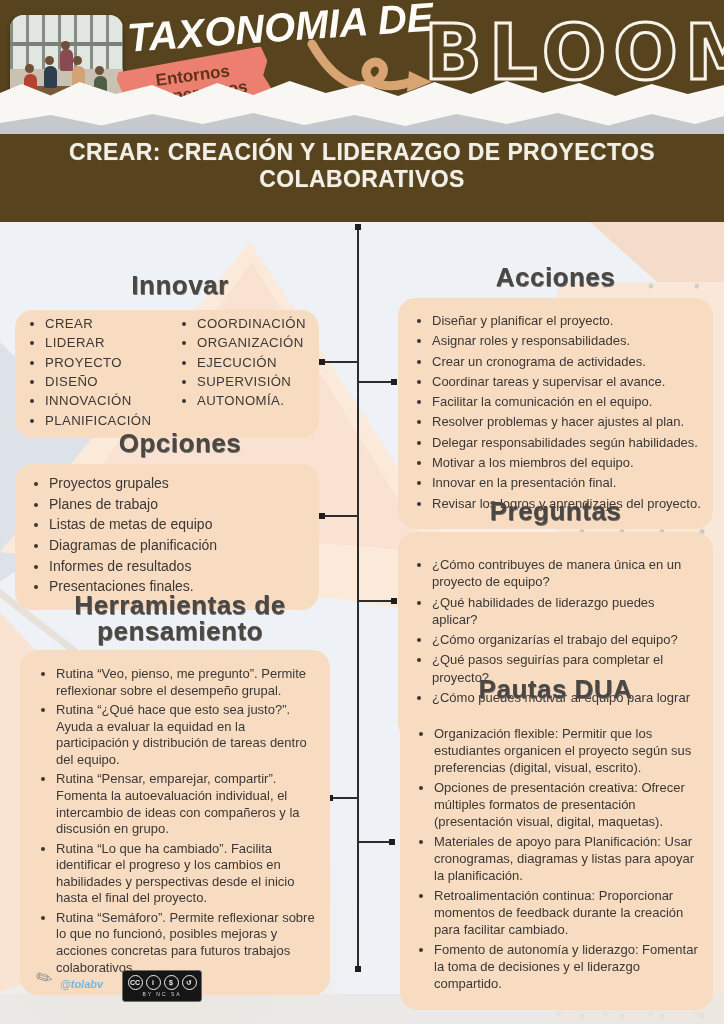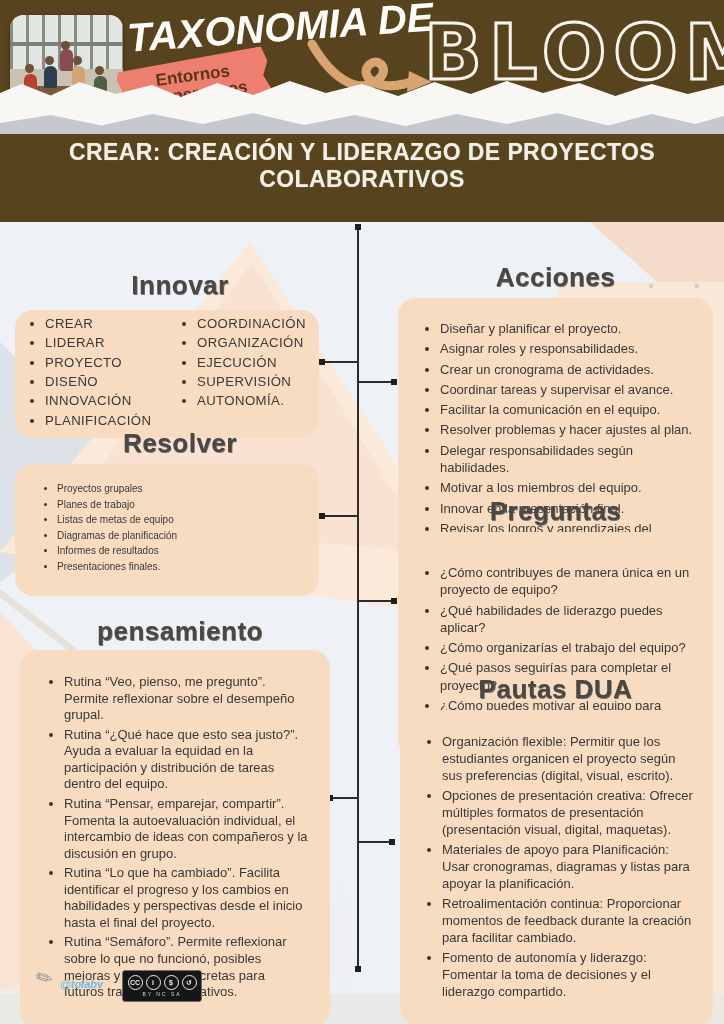--- a/index.html
+++ b/index.html
@@ -75,32 +75,32 @@
   
   .tl{position:absolute;background:#2e2c2a;z-index:5;}
   .tl-v{left:357px;top:226px;width:1.6px;height:744px;}
   .tl-h{height:1.6px;}
   .tl-dot{position:absolute;width:6px;height:6px;background:#1f1e1c;z-index:6;}
 
   
   .heading{position:absolute;text-align:center;color:#4b4743;font-weight:800;font-size:26px;
      letter-spacing:0.5px;z-index:7;line-height:1.0;text-shadow:0.6px 0.6px 0 #767170;}
   .box{position:absolute;background:#f8dcc2;border-radius:18px;z-index:7;color:#3b3835;}
-  .box ul{margin:12px;padding:10px 12px 10px 30px;font-size:13px;line-height:1.28;}
+  .box ul{margin:4px;padding:10px 12px 10px 30px;font-size:13px;line-height:1.28;}
   .box li{margin:0 0 3px 0;}
   .cols{display:flex;border-radius:17px;}
   .cols ul{flex:1;padding-top:8px;padding-bottom:8px;}
   .upper li{letter-spacing:0.4px;}
 
   .h-palabras{left:12px;top:272px;width:336px;}
   .b-palabras{left:15px;top:310px;width:304px;}
   .b-palabras ul{font-size:13.2px;line-height:1.24;margin:0;padding:6px 4px 6px 30px;}
   .h-productos{left:12px;top:430px;width:336px;}
   .b-productos{left:15px;top:464px;width:304px;}
-  .b-productos ul{padding:7px 10px 7px 30px;line-height:1.26;font-size:10px;}
+  .b-productos ul{padding:7px 10px 7px 30px;line-height:1.26;font-size:14px;}
   .h-herramientas{left:12px;top:592px;width:336px;}
   .b-herramientas{left:20px;top:650px;width:310px;}
   .b-herramientas ul{padding:12px 10px 12px 32px;line-height:1.275;}
   .h-acciones{left:398px;top:264px;width:315px;}
   .b-acciones{left:398px;top:298px;width:315px;}
   .b-acciones ul{padding:10px 8px 10px 30px;line-height:1.33;}
   .h-preguntas{left:398px;top:498px;width:315px;}
   .b-preguntas{left:398px;top:532px;width:315px;}
   .b-preguntas ul{padding:20px 8px 10px 30px;line-height:1.33;}
   .h-pautas{left:398px;top:676px;width:315px;}
@@ -203,34 +203,34 @@
       <ul class="upper">
           <li>COORDINACIÓN</li>
           <li>ORGANIZACIÓN</li>
           <li>EJECUCIÓN</li>
           <li>SUPERVISIÓN</li>
           <li>AUTONOMÍA.</li>
         </ul>
     </div>
   </div>
 
-  <div class="heading h-productos">Resolver</div>
+  <div class="heading h-productos">Opciones</div>
   <div class="box b-productos">
     <ul>
         <li>Proyectos grupales</li>
         <li>Planes de trabajo</li>
         <li>Listas de metas de equipo</li>
         <li>Diagramas de planificación</li>
         <li>Informes de resultados</li>
         <li>Presentaciones finales.</li>
       </ul>
   </div>
 
   <div class="heading h-herramientas">
-    <br>
+    <span>Herramientas de</span><br>
     <span>pensamiento</span>
   </div>
   <div class="box b-herramientas">
     <ul>
         <li>Rutina “Veo, pienso, me pregunto”. Permite reflexionar sobre el desempeño grupal.</li>
         <li>Rutina “¿Qué hace que esto sea justo?”. Ayuda a evaluar la equidad en la participación y distribución de tareas dentro del equipo.</li>
         <li>Rutina “Pensar, emparejar, compartir”. Fomenta la autoevaluación individual, el intercambio de ideas con compañeros y la discusión en grupo.</li>
         <li>Rutina “Lo que ha cambiado”. Facilita identificar el progreso y los cambios en habilidades y perspectivas desde el inicio hasta el final del proyecto.</li>
         <li>Rutina “Semáforo”. Permite reflexionar sobre lo que no funcionó, posibles mejoras y acciones concretas para futuros trabajos colaborativos.</li>
       </ul>

